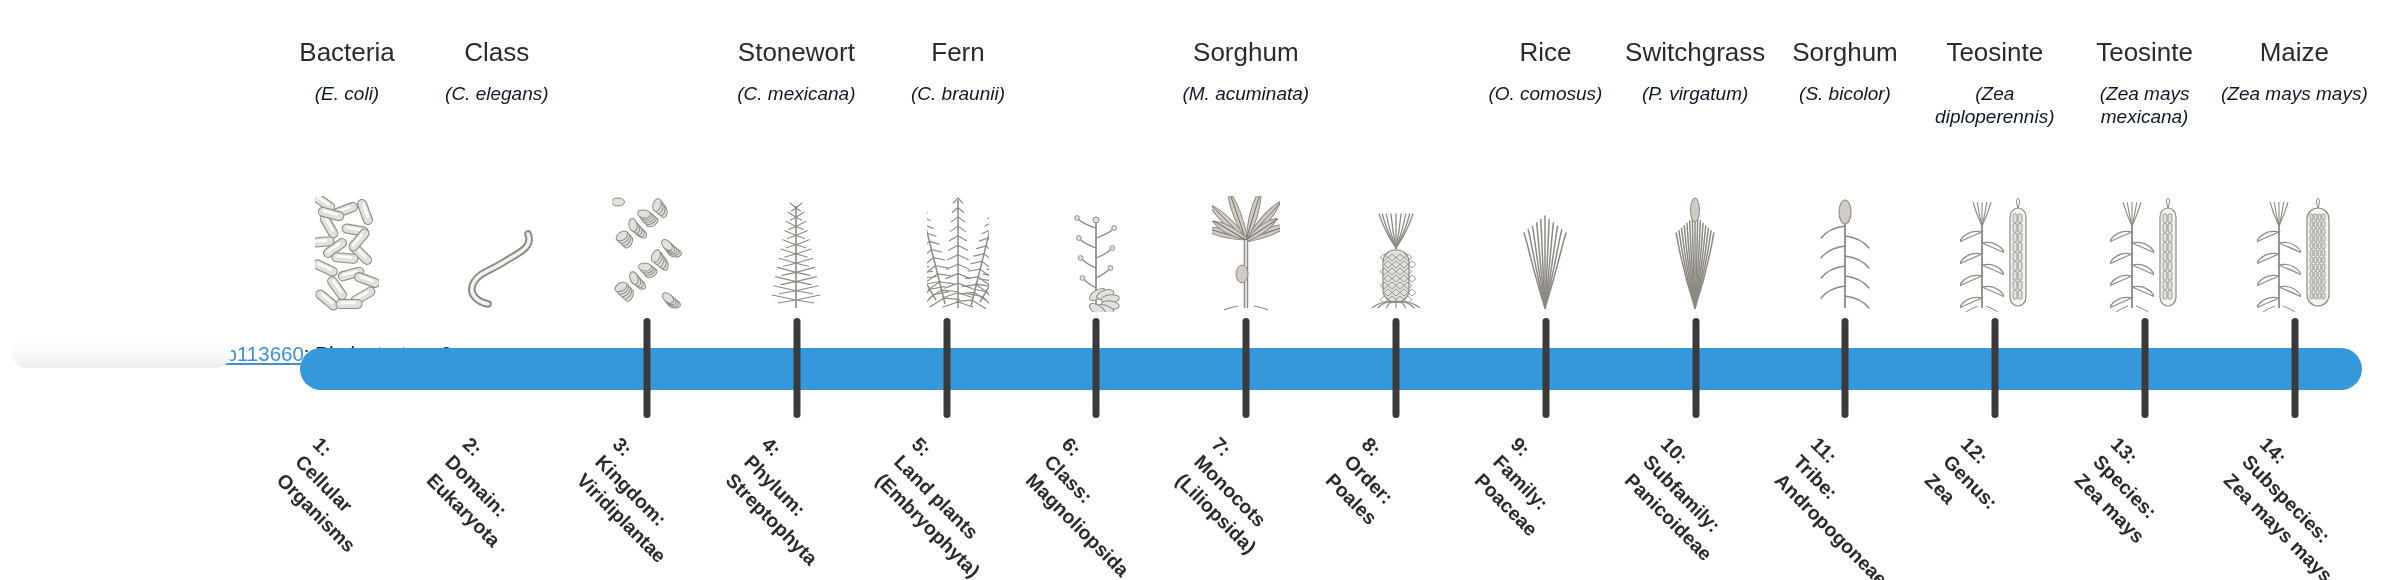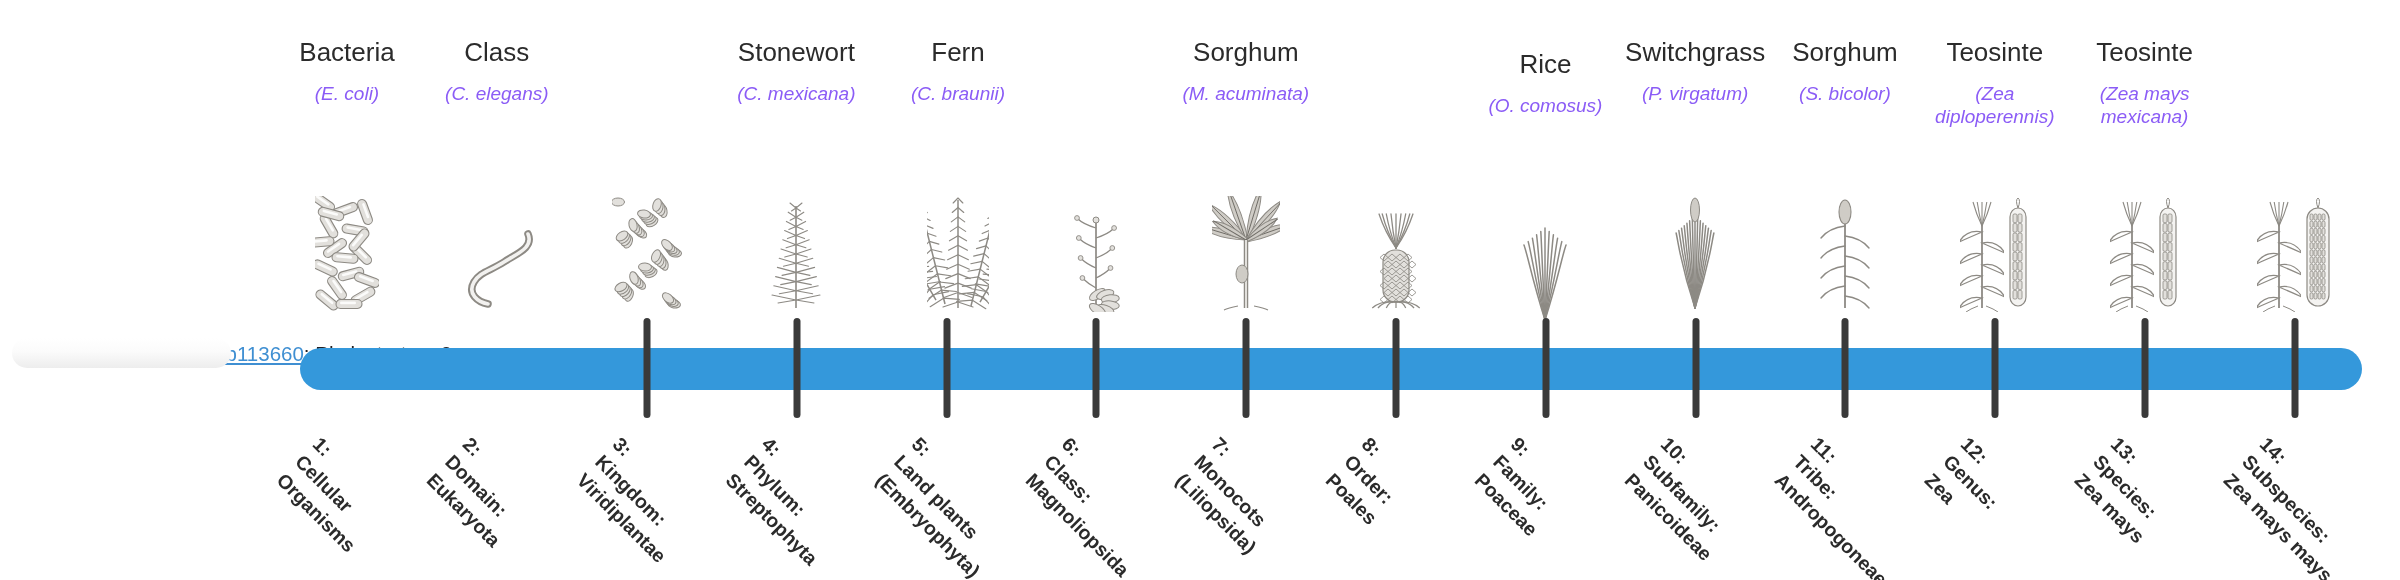--- a/index.html
+++ b/index.html
@@ -63,21 +63,21 @@
     font-size: 26px;
     line-height: 1.25;
     color: #2b2b2b;
     white-space: nowrap;
   }
   .sci-name {
     margin-top: 13px;
     font-size: 19px;
     font-style: italic;
     line-height: 1.22;
-    color: #8b5cf6;
+    color: #0f172a;
   }
   .sci-name.nowrap { white-space: nowrap; }
 
   
   .art {
     position: absolute;
     bottom: 8px;
     left: 0;
     width: 100%;
     height: 108px;
@@ -634,21 +634,21 @@
             <path d="M31 106 q-14.616727322281614 -2 -23.752181898707622 6" stroke="#8d8a84" stroke-width="1.2" fill="none"></path>
             <path d="M31 106 q-11.114533927343956 -2 -18.06111763193393 6" stroke="#8d8a84" stroke-width="1.2" fill="none"></path>
             <path d="M31 106 q-5.993705494654592 -2 -9.739771428813713 6" stroke="#8d8a84" stroke-width="1.2" fill="none"></path>
             <path d="M31 106 q0 -2 0 6" stroke="#8d8a84" stroke-width="1.2" fill="none"></path>
             <path d="M31 106 q5.993705494654592 -2 9.739771428813713 6" stroke="#8d8a84" stroke-width="1.2" fill="none"></path>
             <path d="M31 106 q11.114533927343956 -2 18.06111763193393 6" stroke="#8d8a84" stroke-width="1.2" fill="none"></path>
             <path d="M31 106 q14.616727322281614 -2 23.752181898707622 6" stroke="#8d8a84" stroke-width="1.2" fill="none"></path>
           </svg>
         </div>
       </div>
-      <div class="col" style="left: 1010.4px; width: 150px; margin-top: 12px;">
+      <div class="col" style="left: 1010.4px; width: 150px;">
         <div class="col-names">
           <div class="common-name">Rice</div>
           <div class="sci-name nowrap">(O. comosus)</div>
         </div>
         <div class="art">
           <svg width="62" height="116" viewBox="0 0 62 116">
             <path d="M31 112 C17.98 70.75 13.98 48.25 9.98 37" stroke="#8d8a84" stroke-width="1.5" fill="none" stroke-linecap="round"></path>
             <path d="M31 112 C20.584 68.88 17.384 45.36 14.184 33.599999999999994" stroke="#8d8a84" stroke-width="1.5" fill="none" stroke-linecap="round"></path>
             <path d="M31 112 C23.188000000000002 67.00999999999999 20.788000000000004 42.47 18.388 30.200000000000003" stroke="#8d8a84" stroke-width="1.5" fill="none" stroke-linecap="round"></path>
             <path d="M31 112 C25.792 65.13999999999999 24.192 39.58 22.592000000000002 26.799999999999997" stroke="#8d8a84" stroke-width="1.5" fill="none" stroke-linecap="round"></path>
@@ -794,20 +794,24 @@
             <rect x="11" y="75.33333333333333" width="4" height="8.555555555555555" rx="1.2" fill="#e2e0dc" stroke="#8d8a84" stroke-width=".8"></rect>
             <rect x="6" y="84.88888888888889" width="4" height="8.555555555555555" rx="1.2" fill="#e2e0dc" stroke="#8d8a84" stroke-width=".8"></rect>
             <rect x="11" y="84.88888888888889" width="4" height="8.555555555555555" rx="1.2" fill="#e2e0dc" stroke="#8d8a84" stroke-width=".8"></rect>
             <rect x="6" y="94.44444444444444" width="4" height="8.555555555555555" rx="1.2" fill="#e2e0dc" stroke="#8d8a84" stroke-width=".8"></rect>
             <rect x="11" y="94.44444444444444" width="4" height="8.555555555555555" rx="1.2" fill="#e2e0dc" stroke="#8d8a84" stroke-width=".8"></rect>
     <path d="M11 12 q-3 -8 0 -10 q3 2 0 10" fill="none" stroke="#8d8a84" stroke-width="1"></path>
   </svg>
         </div>
       </div>
       <div class="col" style="left: 1759.4px; width: 150px;">
+        <div class="col-names">
+          <div class="common-name">Maize</div>
+          <div class="sci-name nowrap">(Zea mays mays)</div>
+        </div>
         <div class="art">
           <svg width="44" height="116" viewBox="0 0 44 116">
     <path d="M22 112 L22 30" stroke="#8d8a84" stroke-width="1.8" fill="none"></path>
     <path d="M22 30 q-5.785088487178854 -12 -8.999026535611549 -24" stroke="#8d8a84" stroke-width="1.1" fill="none"></path>
             <path d="M22 30 q-3.0781812899310186 -12 -4.788282006559362 -24" stroke="#8d8a84" stroke-width="1.1" fill="none"></path>
             <path d="M22 30 q0 -12 0 -24" stroke="#8d8a84" stroke-width="1.1" fill="none"></path>
             <path d="M22 30 q3.0781812899310186 -12 4.788282006559362 -24" stroke="#8d8a84" stroke-width="1.1" fill="none"></path>
             <path d="M22 30 q5.785088487178854 -12 8.999026535611549 -24" stroke="#8d8a84" stroke-width="1.1" fill="none"></path>
             <path d="M22 36 q-15 -3 -23 10 q9 -4 23 -10 z" fill="none" stroke="#8d8a84" stroke-width="1.2"></path>
             <path d="M22 47 q15 -3 23 10 q-9 -4 -23 -10 z" fill="none" stroke="#8d8a84" stroke-width="1.2"></path>

